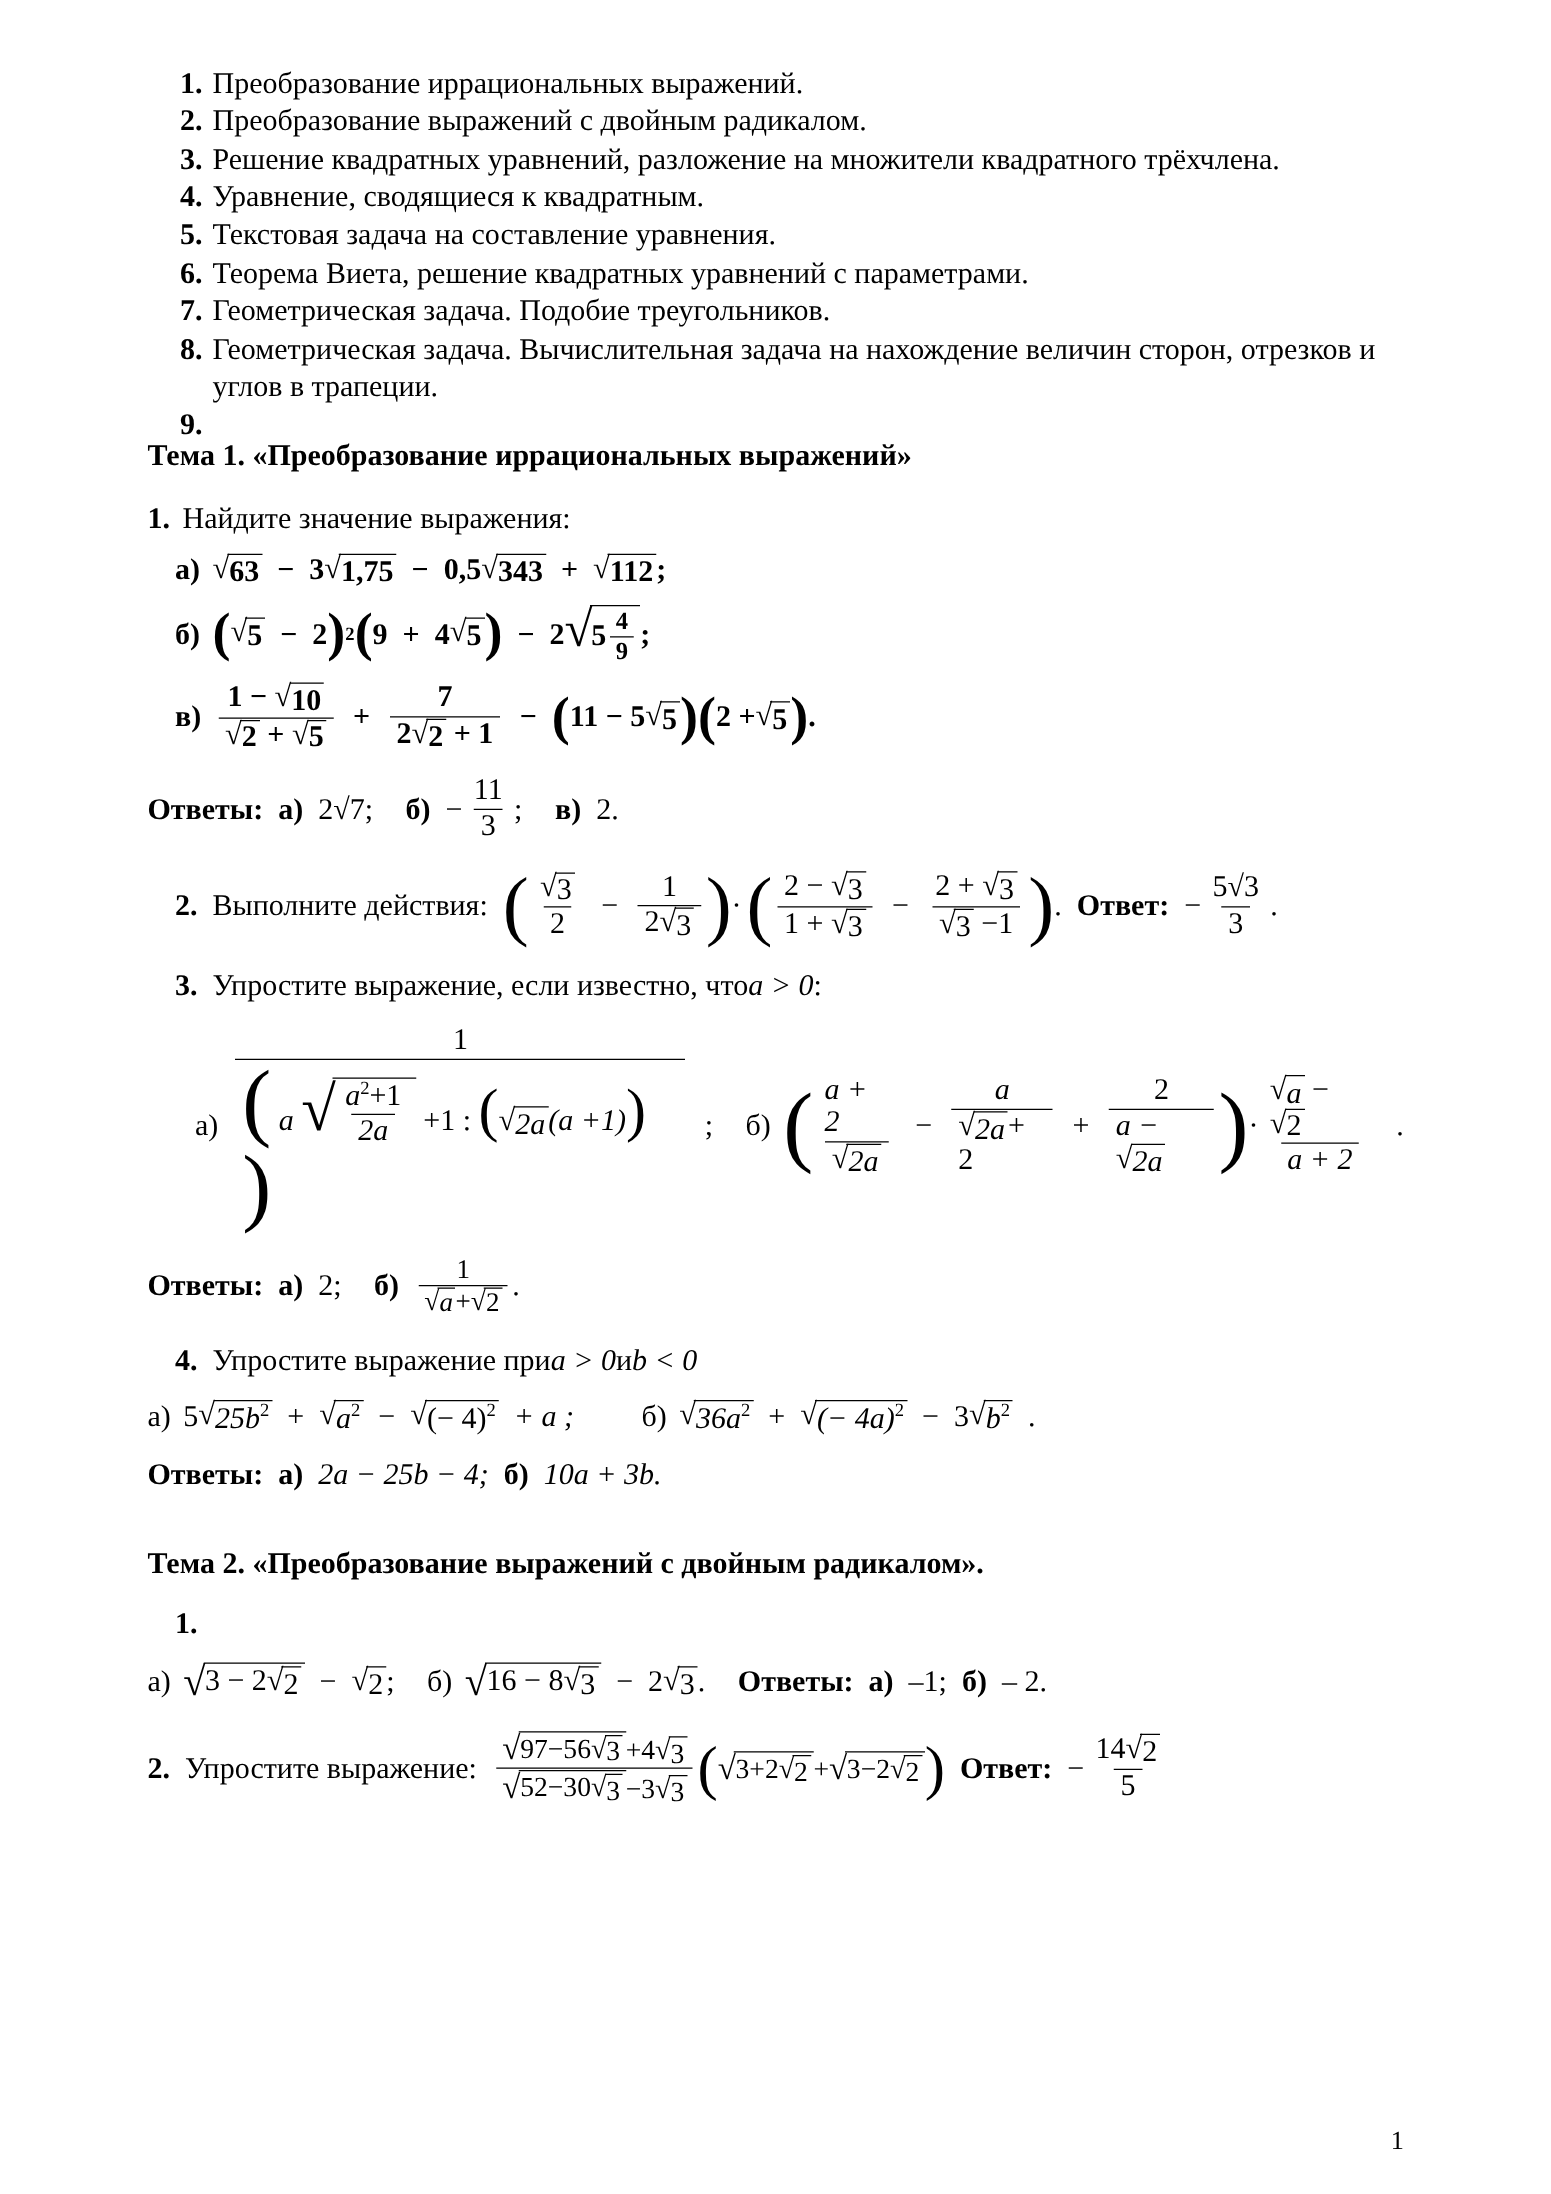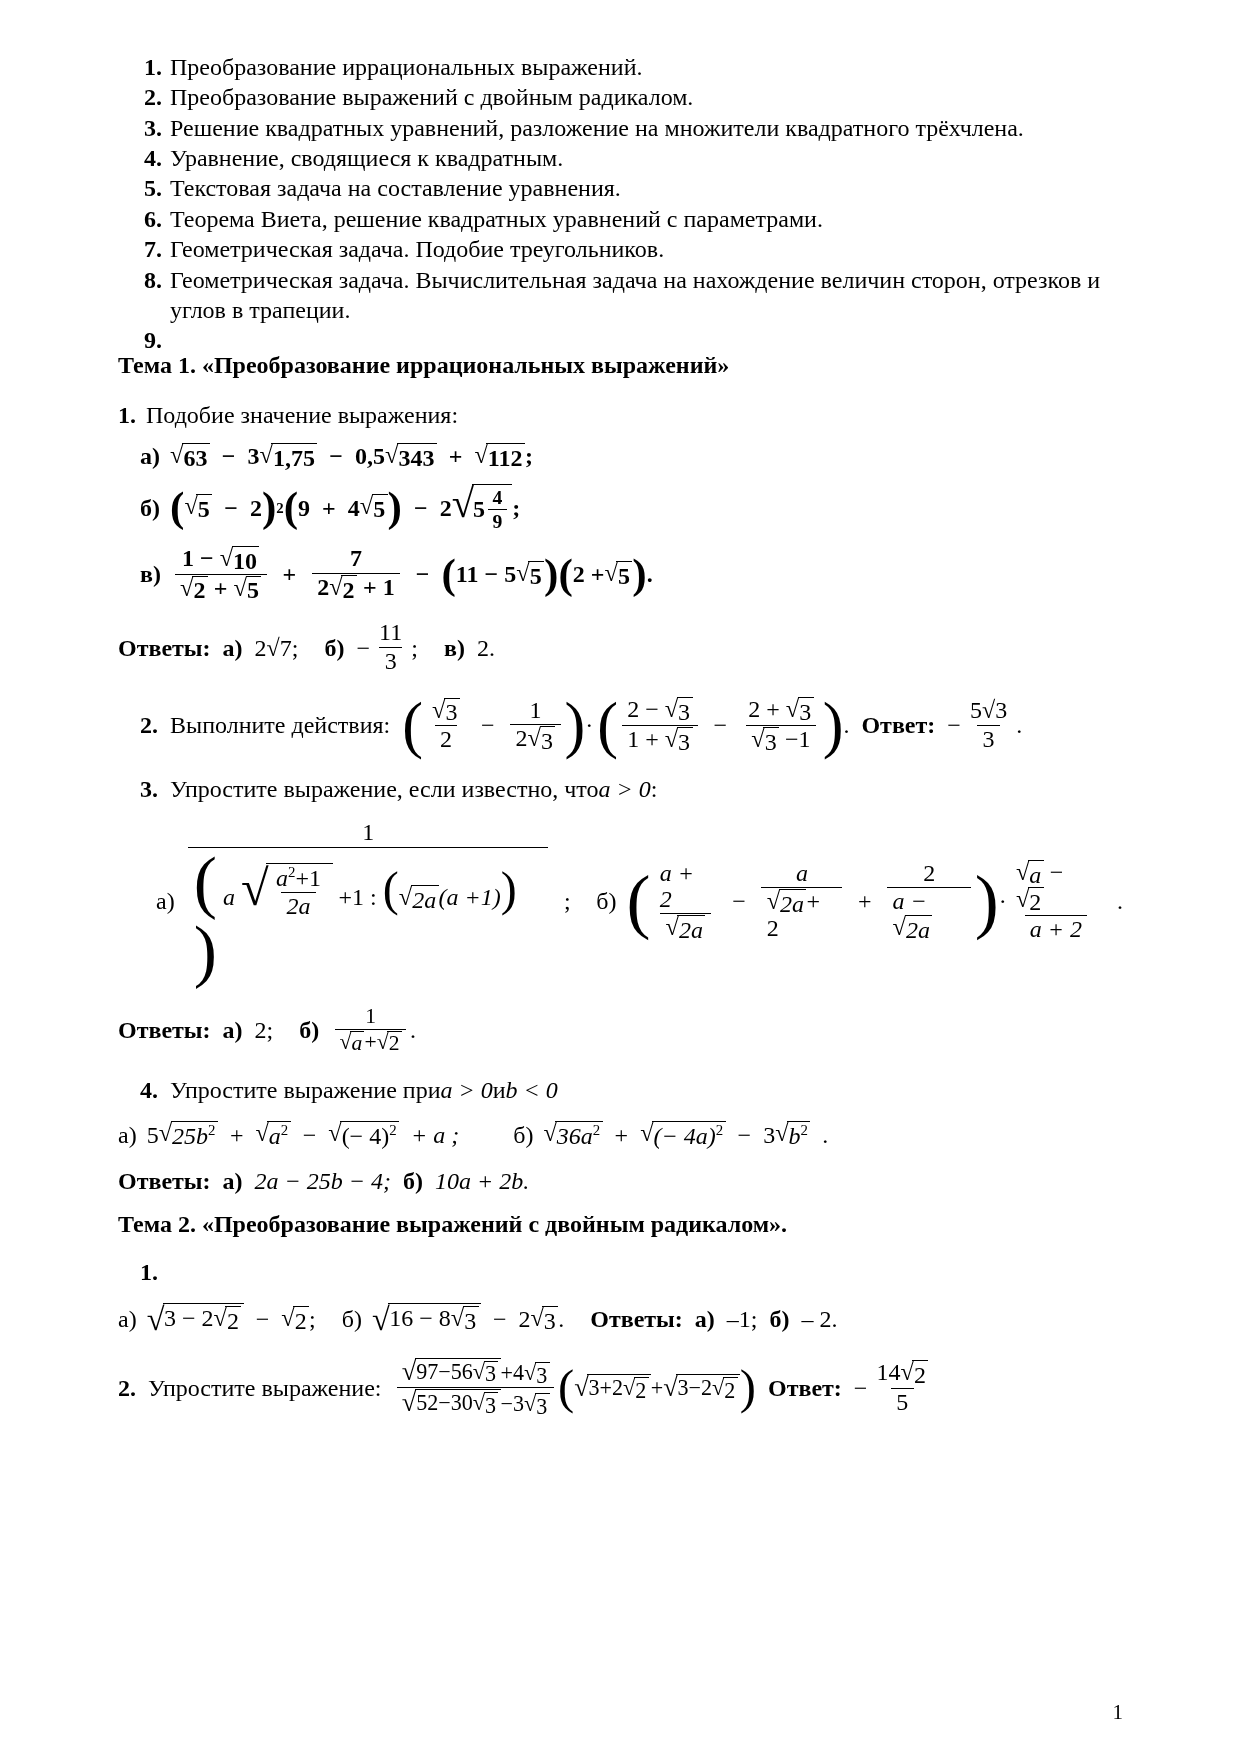--- a/index.html
+++ b/index.html
@@ -28,21 +28,21 @@
     line-height: 1.18;
     margin: 0 0 2px 0;
     letter-spacing: -0.1px;
   }
   .theme-heading {
     font-weight: bold;
     font-size: 24px;
     margin: 26px 0 22px 0;
     line-height: 1.2;
   }
-  .theme-heading.tight { margin-top: 14px; margin-bottom: 20px; }
+  .theme-heading.tight { margin-top: 42px; margin-bottom: 20px; }
 
   
   ol.topics {
     list-style: none;
     margin: 0;
     padding: 0;
   }
   ol.topics li {
     position: relative;
     font-size: 24px;
@@ -149,21 +149,21 @@
     <li><span class="num">6.</span><span>Теорема Виета, решение квадратных уравнений с параметрами.</span></li>
     <li><span class="num">7.</span><span>Геометрическая задача. Подобие треугольников.</span></li>
     <li><span class="num">8.</span><span>Геометрическая задача. Вычислительная задача на нахождение величин сторон, отрезков и углов в трапеции.</span></li>
     <li><span class="num">9.</span></li>
   </ol>
 
   <div class="theme-heading">Тема 1. «Преобразование иррациональных выражений»</div>
 
   <div class="task-line">
     <span class="task-num">1.</span>
-    <span>Подобие значение выражения:</span>
+    <span>Найдите значение выражения:</span>
   </div>
 
   <div class="mrow mt14 indent1">
     <span class="lbl mb">а)</span>
     <span class="math mb">
       <span class="sq">
           <span class="g">√</span>
           <span class="u">63</span>
         </span>
       <span class="gap-sm"></span>−<span class="gap-sm"></span>
@@ -480,21 +480,21 @@
 
   <div class="answers mt18">
     <b>Ответы:</b>
       <span class="gap-sm"></span>
     <b>а)</b>
       <span class="gap-sm"></span>
     <span class="ital">2a − 25b − 4;</span>
       <span class="gap-sm"></span>
     <b>б)</b>
       <span class="gap-sm"></span>
-    <span class="ital">10a + 2b.</span>
+    <span class="ital">10a + 3b.</span>
   </div>
 
   <div class="theme-heading tight">Тема 2.  «Преобразование выражений с двойным радикалом».</div>
 
   <div class="mrow indent1">
     <span class="task-num">1.</span>
       <span class="gap-sm"></span>
   </div>
 
   <div class="mrow mt18">

